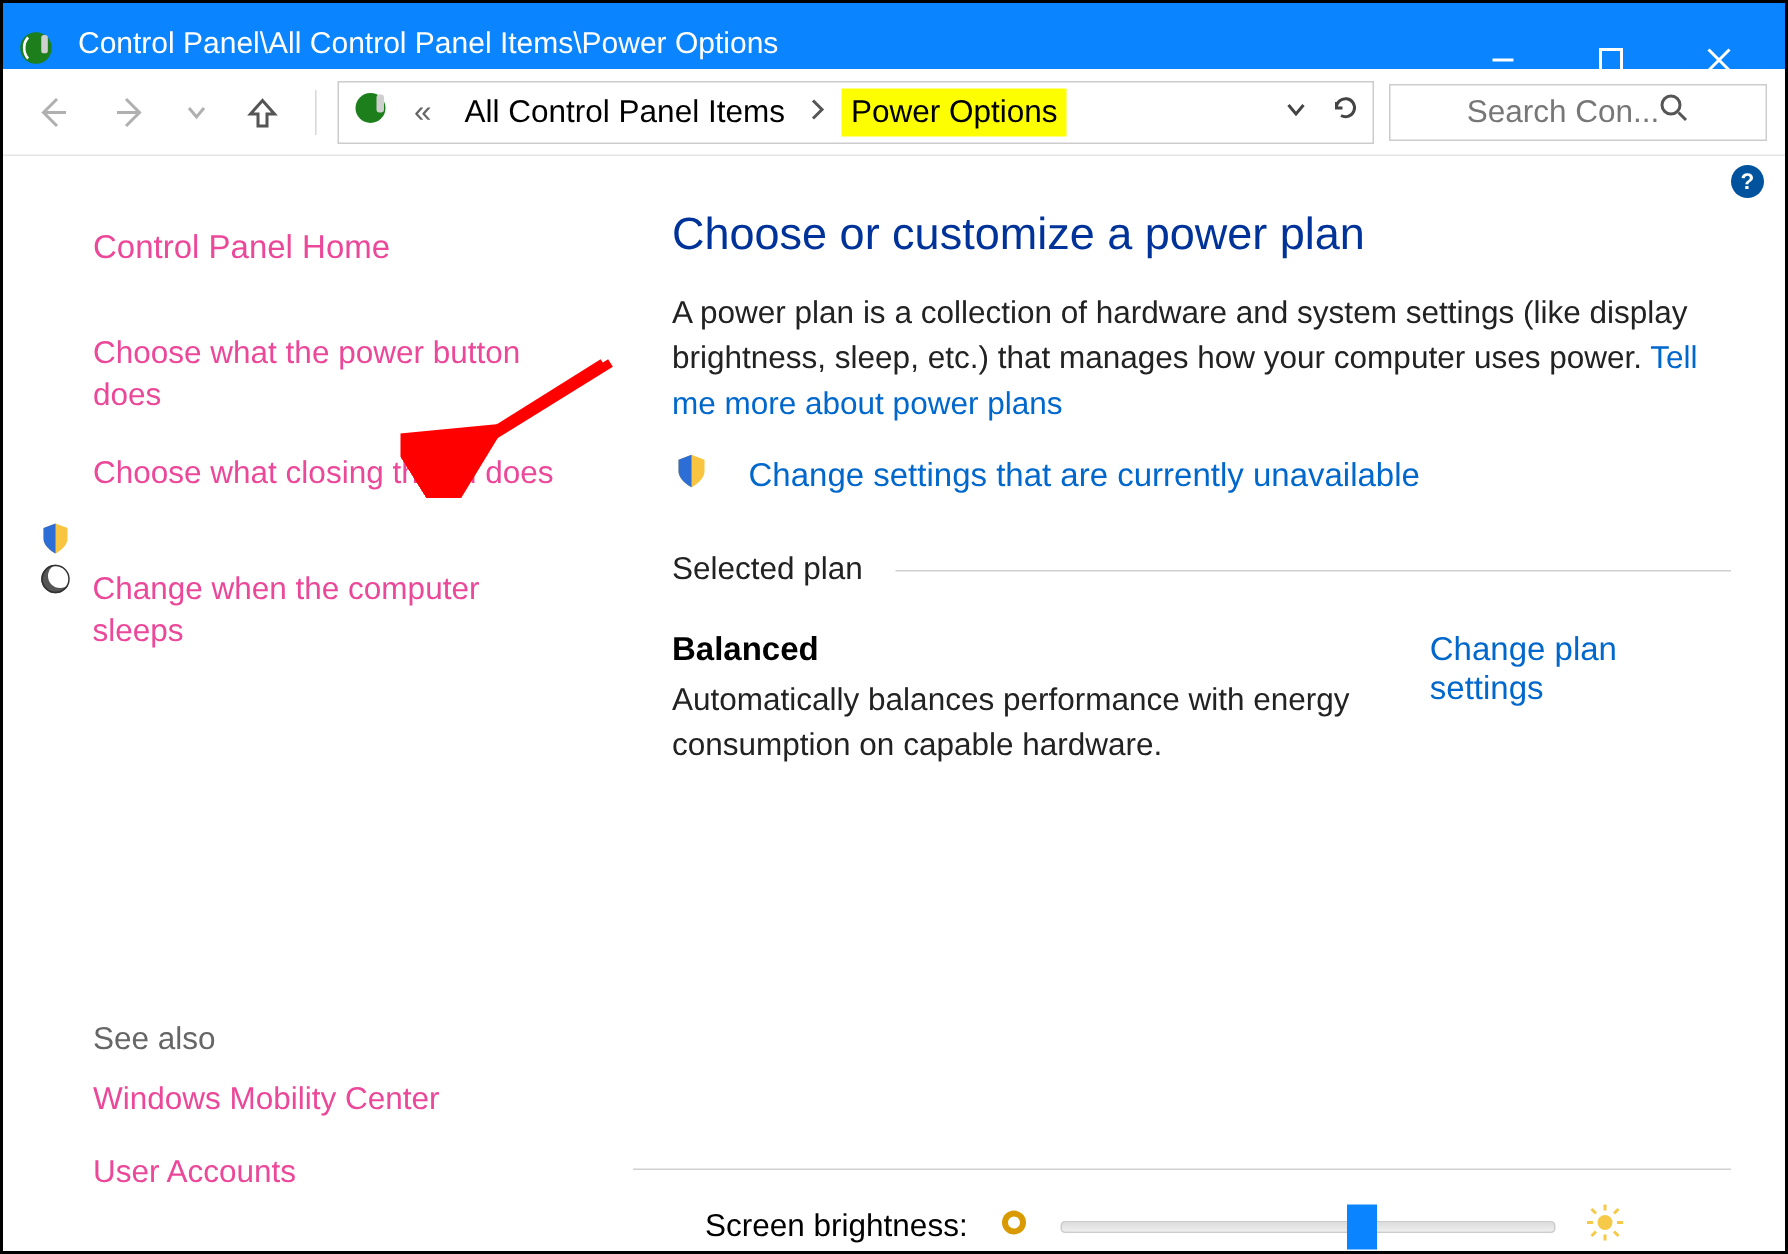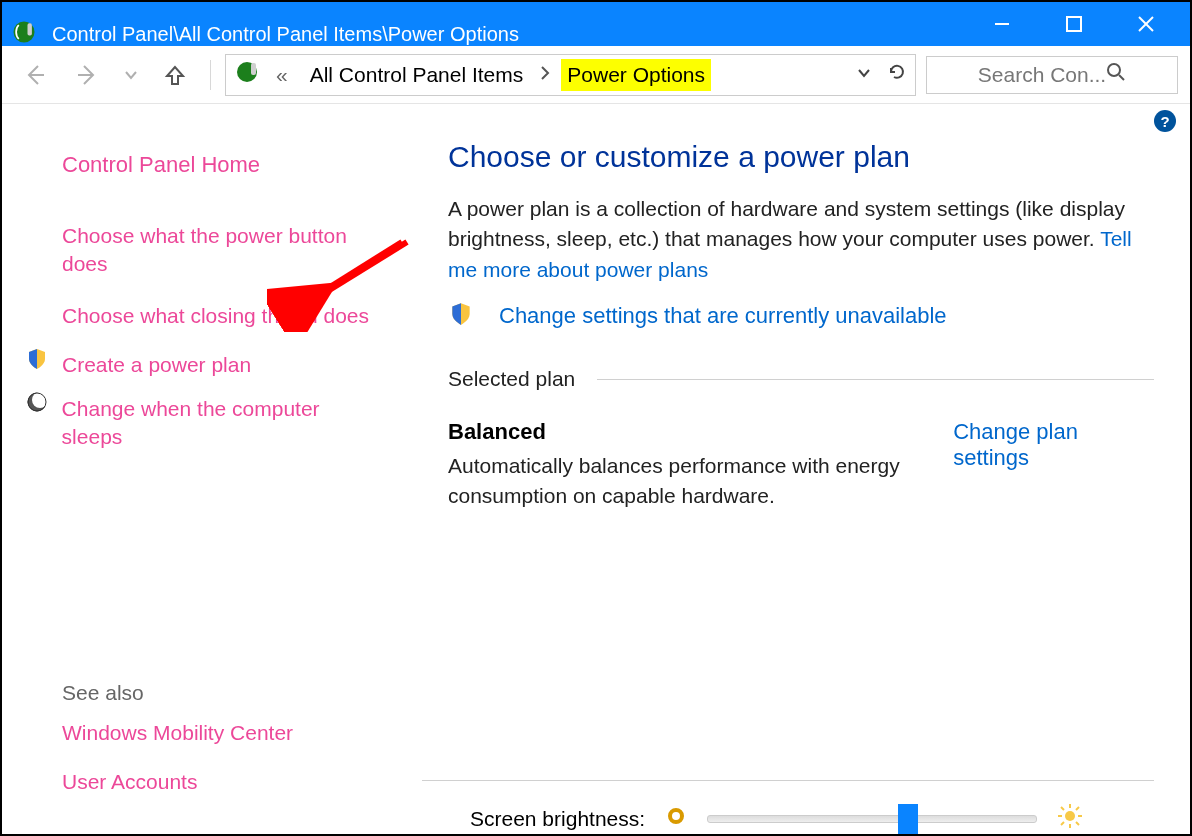--- a/index.html
+++ b/index.html
@@ -10,24 +10,24 @@
     height: 836px;
     border: 2px solid #000;
     position: relative;
     overflow: hidden;
   }
   
   .titlebar {
     background: #0a84ff;
     height: 44px;
     display: flex;
-    align-items: flex-end;
+    align-items: flex-start;
     color: #fff;
     font-size: 20px;
-    padding: 0 8px;
+    padding: 16px 8px;
   }
   .titlebar-icon {
     width: 28px; height: 28px;
     margin-right: 14px;
   }
   .titlebar-text { flex: 1; }
   .winbtn {
     width: 72px; height: 44px;
     display: flex; align-items: center; justify-content: center;
     color: #fff;
@@ -245,21 +245,20 @@
     <div class="sidebar-link">Choose what the power button does</div>
     <div class="sidebar-link">Choose what closing the lid does</div>
 
     <div class="sidebar-row">
       <span class="icon-slot">
         <svg width="24" height="24" viewBox="0 0 24 24">
           <path d="M12 2 L20 5 L20 12 C20 18 12 22 12 22 C12 22 4 18 4 12 L4 5 Z" fill="#f9c440"></path>
           <path d="M12 2 L12 22 C12 22 4 18 4 12 L4 5 Z" fill="#2d6dd6"></path>
         </svg>
       </span>
-      <div class="sidebar-link" style="margin:8px 0;">Create a power plan</div>
     </div>
 
     <div class="sidebar-row">
       <span class="icon-slot">
         <svg width="22" height="22" viewBox="0 0 22 22">
           <circle cx="11" cy="11" r="9" fill="#555" stroke="#333"></circle>
           <circle cx="14" cy="9" r="8" fill="#fff"></circle>
           <circle cx="11" cy="11" r="9" fill="none" stroke="#333" stroke-width="1"></circle>
         </svg>
       </span>

